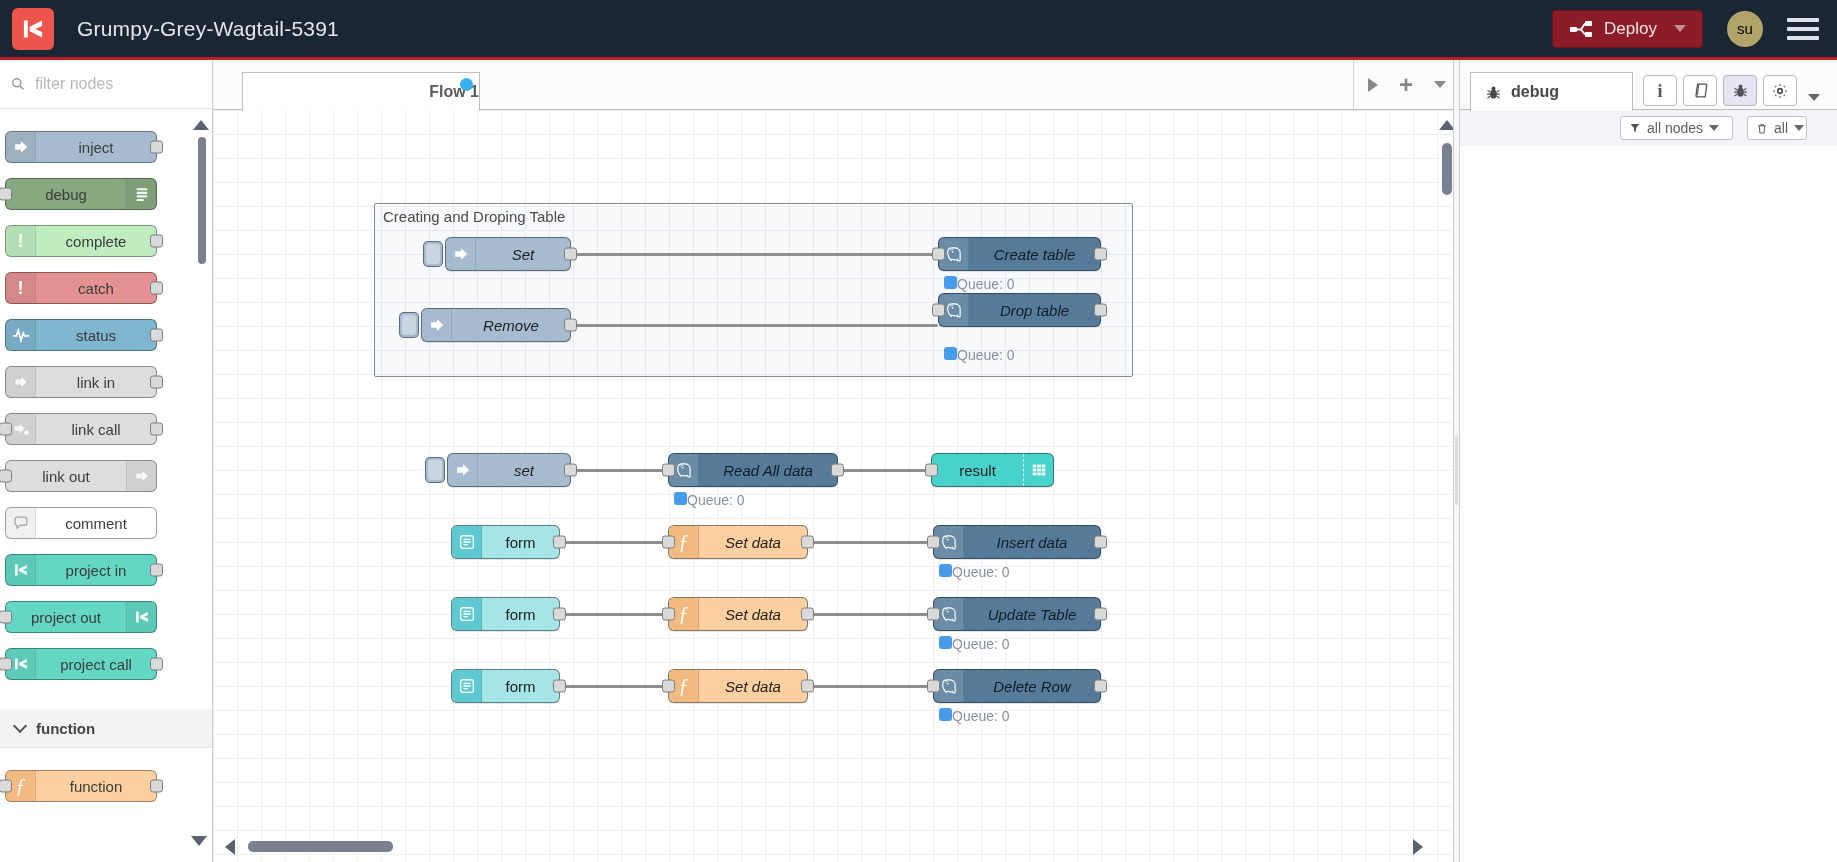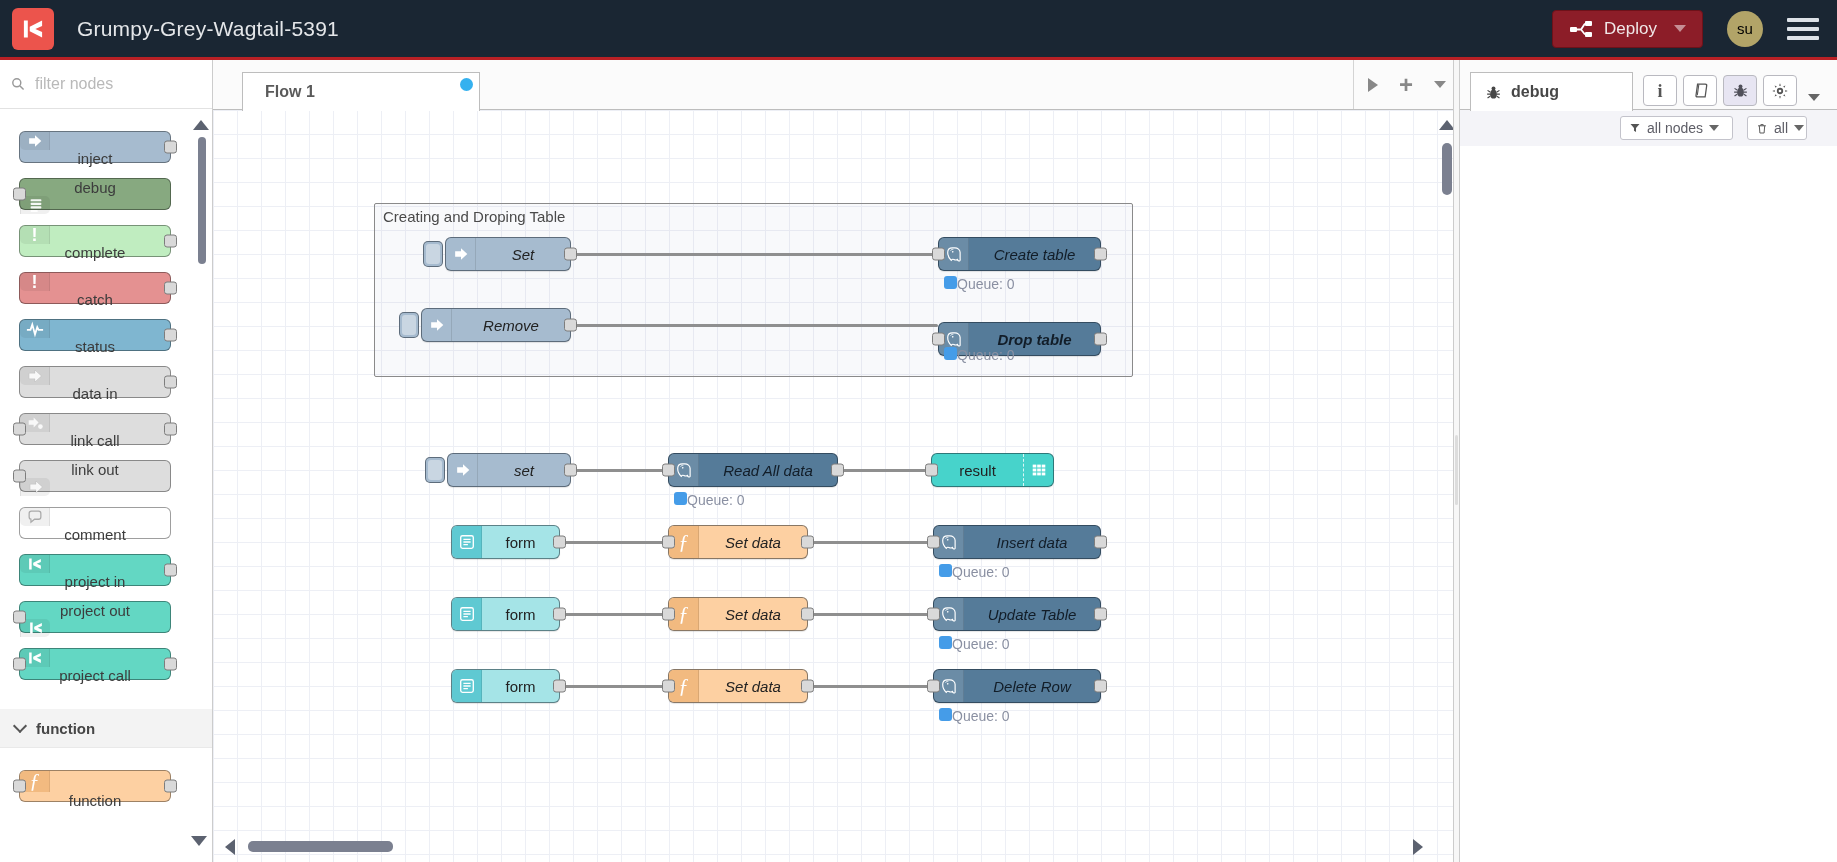--- a/index.html
+++ b/index.html
@@ -23,43 +23,43 @@
 
   
   #palette{position:absolute;left:0;top:60px;width:213px;height:802px;background:#fff;border-right:1px solid #ccc;box-sizing:border-box;overflow:hidden;}
   .search-row{height:49px;border-bottom:1px solid #e2e2e2;display:flex;align-items:center;padding:0 10px;gap:7px;box-sizing:border-box;}
   .search-row input{border:none;outline:none;font-size:16px;color:#555;width:150px;background:transparent;}
   .search-row input::placeholder{color:#b9b9b9;}
   .palette-cat-header{height:38px;background:#f3f3f3;border-bottom:1px solid #e9e9e9;display:flex;align-items:center;gap:11px;
     padding-left:15px;font-weight:bold;font-size:15px;color:#464646;cursor:pointer;}
   .chev{width:8px;height:8px;border-right:2px solid #555;border-bottom:2px solid #555;transform:rotate(45deg);margin-top:-4px;}
   .palette-cat-body{padding:22px 0 14px 0;}
-  .palette-node{position:relative;width:152px;height:32px;margin:0 0 15px 19px;border:1px solid rgba(0,0,0,.38);
-    border-radius:6px;display:flex;box-sizing:border-box;cursor:grab;flex-direction:column;}
+  .palette-node{position:relative;width:152px;height:32px;margin:0 0 15px 5px;border:1px solid rgba(0,0,0,.38);
+    border-radius:6px;display:flex;box-sizing:border-box;cursor:grab;}
   .band{display:flex;align-items:center;justify-content:center;box-sizing:border-box;}
   .palette-node .band{width:30px;background:rgba(0,0,0,.06);}
   .palette-node .band.side-left{border-right:1px solid rgba(0,0,0,.08);border-radius:5px 0 0 5px;}
   .palette-node .band.side-right{order:2;border-left:1px solid rgba(0,0,0,.08);border-radius:0 5px 5px 0;}
   .nlabel{flex:1;display:flex;align-items:center;justify-content:center;font-size:15px;color:#3c3c3c;white-space:nowrap;padding:0 4px;}
   .port{position:absolute;width:13px;height:13px;background:#d9d9d9;border:1px solid #7d7d7d;border-radius:3px;
     top:50%;transform:translateY(-50%);box-sizing:border-box;z-index:4;}
   .port.left{left:-7px;}  .port.right{right:-7px;}
 
   
   .tri-up{width:0;height:0;border-left:8px solid transparent;border-right:8px solid transparent;border-bottom:10px solid #5c6270;position:absolute;}
   .tri-down{width:0;height:0;border-left:8px solid transparent;border-right:8px solid transparent;border-top:10px solid #5c6270;position:absolute;}
   .tri-left{width:0;height:0;border-top:8px solid transparent;border-bottom:8px solid transparent;border-right:10px solid #5c6270;position:absolute;}
   .tri-right{width:0;height:0;border-top:8px solid transparent;border-bottom:8px solid transparent;border-left:10px solid #5c6270;position:absolute;}
   .scroll-thumb{background:#7b8090;border-radius:5px;position:absolute;}
 
   
   #canvas-region{position:absolute;left:213px;top:60px;width:1240px;height:802px;}
   #flow-toolbar{position:relative;height:50px;background:#fbfbfb;border-bottom:1px solid #bdbdbd;box-sizing:border-box;z-index:5;}
   .flow-tab{position:absolute;left:29px;top:12px;width:238px;height:39px;background:#fff;border:1px solid #bdbdbd;border-bottom:none;
-    box-sizing:border-box;display:flex;align-items:center;padding-left:22px;font-size:16px;font-weight:bold;color:#5a5a5a;cursor:pointer;}
+    box-sizing:border-box;display:flex;align-items:center;padding-left:12px;font-size:16px;font-weight:bold;color:#5a5a5a;cursor:pointer;justify-content:flex-end;}
   .tab-dot{position:absolute;right:6px;top:5px;width:13px;height:13px;border-radius:50%;background:#35b1ef;}
   .tb-sep{position:absolute;left:1140px;top:0;bottom:0;width:1px;background:#d4d4d4;}
   .tb-btn{position:absolute;top:0;height:49px;display:flex;align-items:center;justify-content:center;width:30px;cursor:pointer;}
   .plus{font-size:24px;color:#888;font-weight:bold;line-height:1;}
   .tb-caret{width:0;height:0;border-left:6px solid transparent;border-right:6px solid transparent;border-top:7px solid #888;}
   .tb-play{width:0;height:0;border-top:7px solid transparent;border-bottom:7px solid transparent;border-left:10px solid #888;}
 
   #canvas{position:absolute;left:0;top:50px;width:1240px;height:752px;overflow:hidden;background-color:#fff;cursor:default;
     background-image:linear-gradient(#edeff5 1px,transparent 1px),linear-gradient(90deg,#edeff5 1px,transparent 1px);
     background-size:24px 24px;}
@@ -210,21 +210,21 @@
             <span class="port right"></span>
           </div>
           <div class="palette-node" style="background: rgb(221, 221, 221);">
             <span class="band side-left">
               <span class="icon">
                 <svg width="18" height="18" viewBox="0 0 20 20">
                   <path d="M3.5 7h6.5V3.5L17 10l-7 6.5V13H3.5z" fill="rgba(255,255,255,.85)" stroke="rgba(0,0,0,.08)"></path>
                 </svg>
               </span>
             </span>
-            <span class="nlabel">data in</span>
+            <span class="nlabel">link in</span>
             <span class="port right"></span>
           </div>
           <div class="palette-node" style="background: rgb(221, 221, 221);">
             <span class="band side-left">
               <span class="icon">
                 <svg width="18" height="18" viewBox="0 0 20 20">
                   <path d="M3 7h5.5V4L14 9.5 8.5 15v-3H3z" fill="rgba(255,255,255,.85)"></path>
                   <circle cx="16" cy="14" r="2.6" fill="rgba(255,255,255,.85)"></circle>
                 </svg>
               </span>
@@ -375,21 +375,21 @@
             <span class="icon">
               <svg width="18" height="18" viewBox="0 0 20 20">
                 <path d="M3.5 7h6.5V3.5L17 10l-7 6.5V13H3.5z" fill="#fff"></path>
               </svg>
             </span>
           </span>
           <span class="nlabel">Remove</span>
           <span class="inject-btn" style="background: rgb(166, 187, 207);"></span>
           <span class="port right"></span>
         </div>
-        <div class="flow-node italic" style="left: 725px; top: 212px; width: 163px; background: rgb(85, 123, 153); font-weight: bold;">
+        <div class="flow-node italic" style="left: 725px; top: 183px; width: 163px; background: rgb(85, 123, 153);">
           <span class="band side-left" style="background: rgba(255, 255, 255, 0.13);">
             <span class="icon">
               <svg width="18" height="18" viewBox="0 0 20 20">
                 <path d="M8.2 3.2c-3.2 0-5.2 2.1-5.2 5.1 0 3.9 2 6.9 3.9 8.8.8-1.4 1.9-1.5 3-1 1.2.6 2.9.6 3.9 0 .4 1.3 1.4 2 2.4 1.6 1.1-.5.6-1.9.6-2.9V8.3c0-3-2.9-5.1-5.8-5.1z" fill="none" stroke="#fff" stroke-width="1.3"></path>
                 <circle cx="8.6" cy="7.6" r=".9" fill="#fff"></circle>
                 <path d="M6.2 6.2c.6-1 1.8-1.5 3-1.3" fill="none" stroke="#fff" stroke-width="1"></path>
               </svg>
             </span>
           </span>
           <span class="nlabel" style="color: rgb(18, 29, 40);">Drop table</span>

